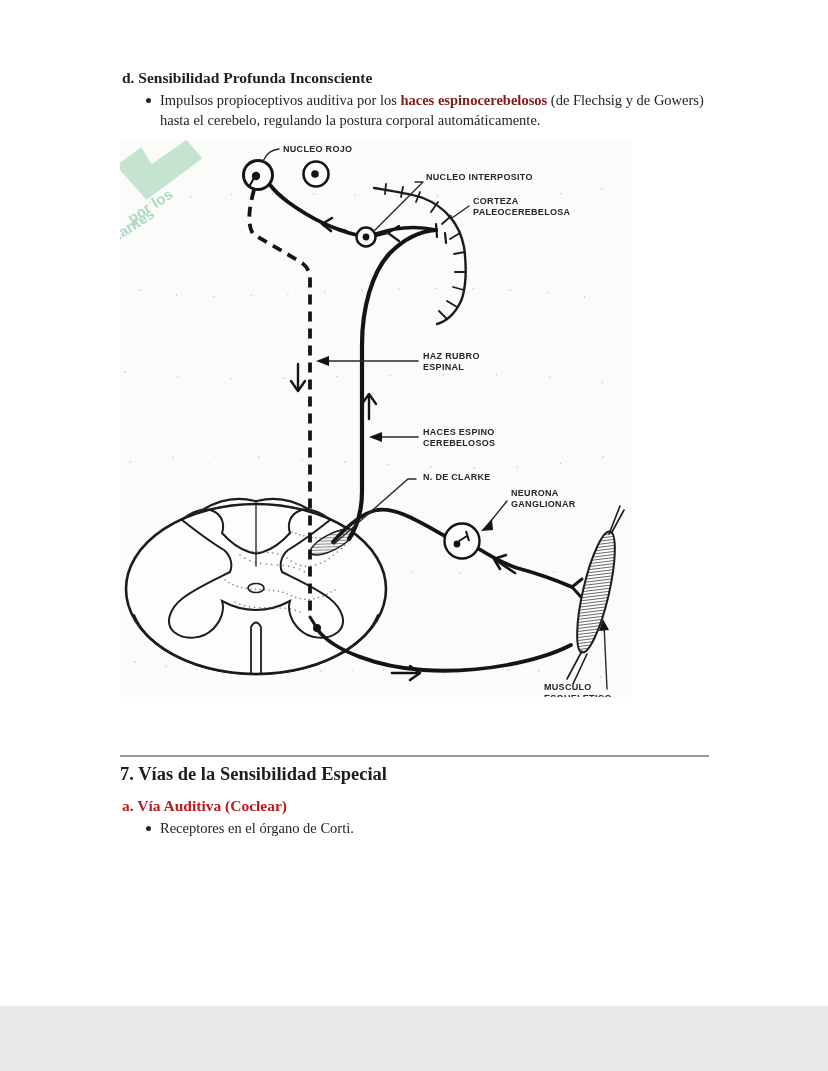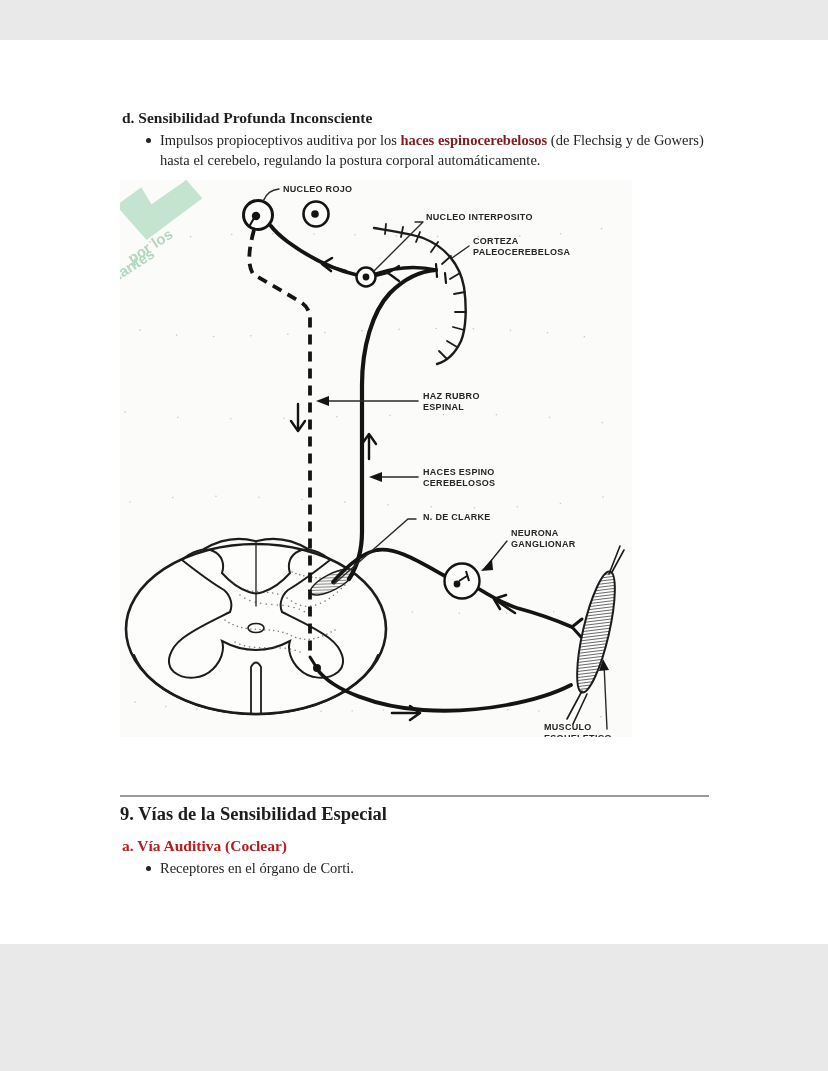--- a/index.html
+++ b/index.html
@@ -1,17 +1,17 @@
 <!DOCTYPE html>
 <html><head>
 <meta charset="utf-8">
 <style>
   html,body{margin:0;padding:0;background:#e9e9e9;}
-  .page{position:relative;width:828px;height:904px;background:#ffffff;overflow:hidden;
-        font-family:"Liberation Serif",serif;color:#222;margin-top:40px;}
+  .page{position:relative;width:828px;height:1006px;background:#ffffff;overflow:hidden;
+        font-family:"Liberation Serif",serif;color:#222;}
   .h-d{position:absolute;left:122px;top:69px;margin:0;font-size:15.5px;font-weight:bold;color:#1f1f1f;}
   .h-4{position:absolute;left:120px;top:764px;margin:0;font-size:18.5px;font-weight:bold;color:#1d1d1d;}
   .h-a{position:absolute;left:122px;top:797px;margin:0;font-size:15.5px;font-weight:bold;color:#b91c1c;}
   .bullet{position:absolute;}
   .bullet .dot{position:absolute;left:-14px;top:7px;width:5px;height:5px;border-radius:50%;background:#222;}
   .bullet p{margin:0;font-size:14.5px;line-height:19.5px;color:#242424;}
   .bullet p strong{font-weight:bold;color:#7f1d1d;}
   .b1{left:160px;top:91px;width:556px;}
   .b2{left:160px;top:819px;width:560px;}
   .b3{left:160px;top:838px;width:560px;}
@@ -198,21 +198,21 @@
         <text class="lbl" x="391" y="367">GANGLIONAR</text>
         <text class="lbl" x="424" y="550">MUSCULO</text>
         <text class="lbl" x="424" y="561">ESQUELETICO</text>
       </g>
     </svg>
   </div>
 
 
   <hr class="rule">
 
-  <h1 class="h-4">9. Vías de la Sensibilidad Especial</h1>
+  <h1 class="h-4">7. Vías de la Sensibilidad Especial</h1>
   <h3 class="h-a">a. Vía Auditiva (Coclear)</h3>
 
   <div class="bullet b2">
     <span class="dot"></span>
     <p>Receptores en el órgano de Corti.</p>
   </div>
 
 
   <div class="footer">9 / 12</div>
 </div>

